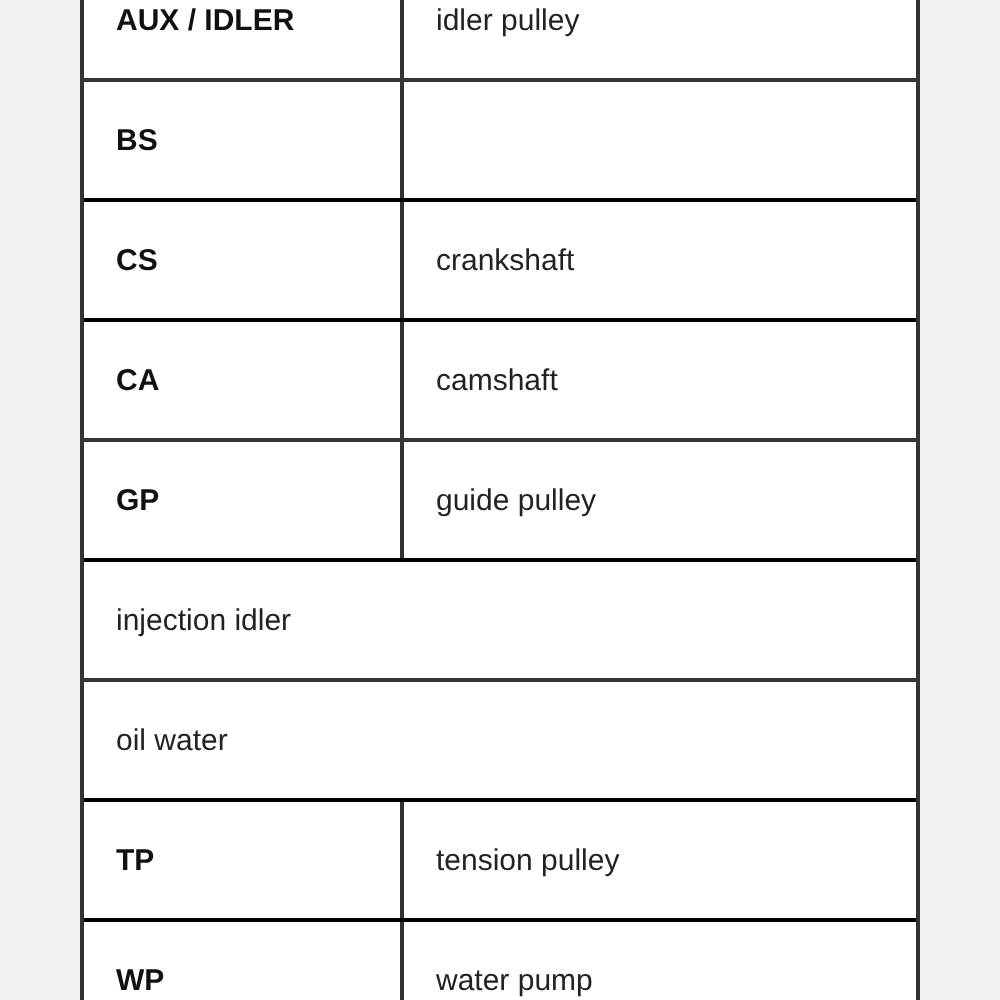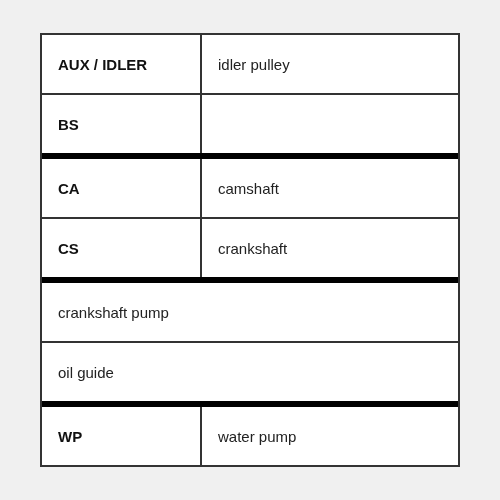--- a/index.html
+++ b/index.html
@@ -19,21 +19,21 @@
     }
 
     .table-container {
       width: 420px;
       border: 2px solid #333;
       background: #fff;
     }
 
     .table-row {
       display: flex;
-      border-bottom: 6px solid #000000;
+      border-bottom: 2px solid #000000;
     }
 
     .table-row.thick-bottom {
       border-bottom: 2px solid #333;
     }
 
     .table-row:last-child {
       border-bottom: none;
     }
 
@@ -63,31 +63,39 @@
 <body>
 
 <div class="table-container">
 <div class="table-row thick-bottom">
       <div class="col-code">AUX / IDLER</div>
       <div class="col-desc">idler pulley</div>
     </div>
     <div class="table-row">
       <div class="col-code">BS</div>
     </div>
+    <div class="table-row">
+      <div class="col-code">CS</div>
+      <div class="col-desc">crankshaft</div>
+    </div>
     <div class="table-row thick-bottom">
       <div class="col-code">CA</div>
       <div class="col-desc">camshaft</div>
     </div>
     <div class="table-row">
-      <div class="col-code">CS</div>
-      <div class="col-desc">crankshaft</div>
+      <div class="col-code">GP</div>
+      <div class="col-desc">guide pulley</div>
     </div>
     <div class="table-row thick-bottom">
-      <div class="col-desc">crankshaft pump</div>
+      <div class="col-desc">injection idler</div>
     </div>
     <div class="table-row">
-      <div class="col-desc">oil guide</div>
+      <div class="col-desc">oil water</div>
+    </div>
+    <div class="table-row">
+      <div class="col-code">TP</div>
+      <div class="col-desc">tension pulley</div>
     </div>
     <div class="table-row">
       <div class="col-code">WP</div>
       <div class="col-desc">water pump</div>
     </div>
   </div>
 
 </body></html>

